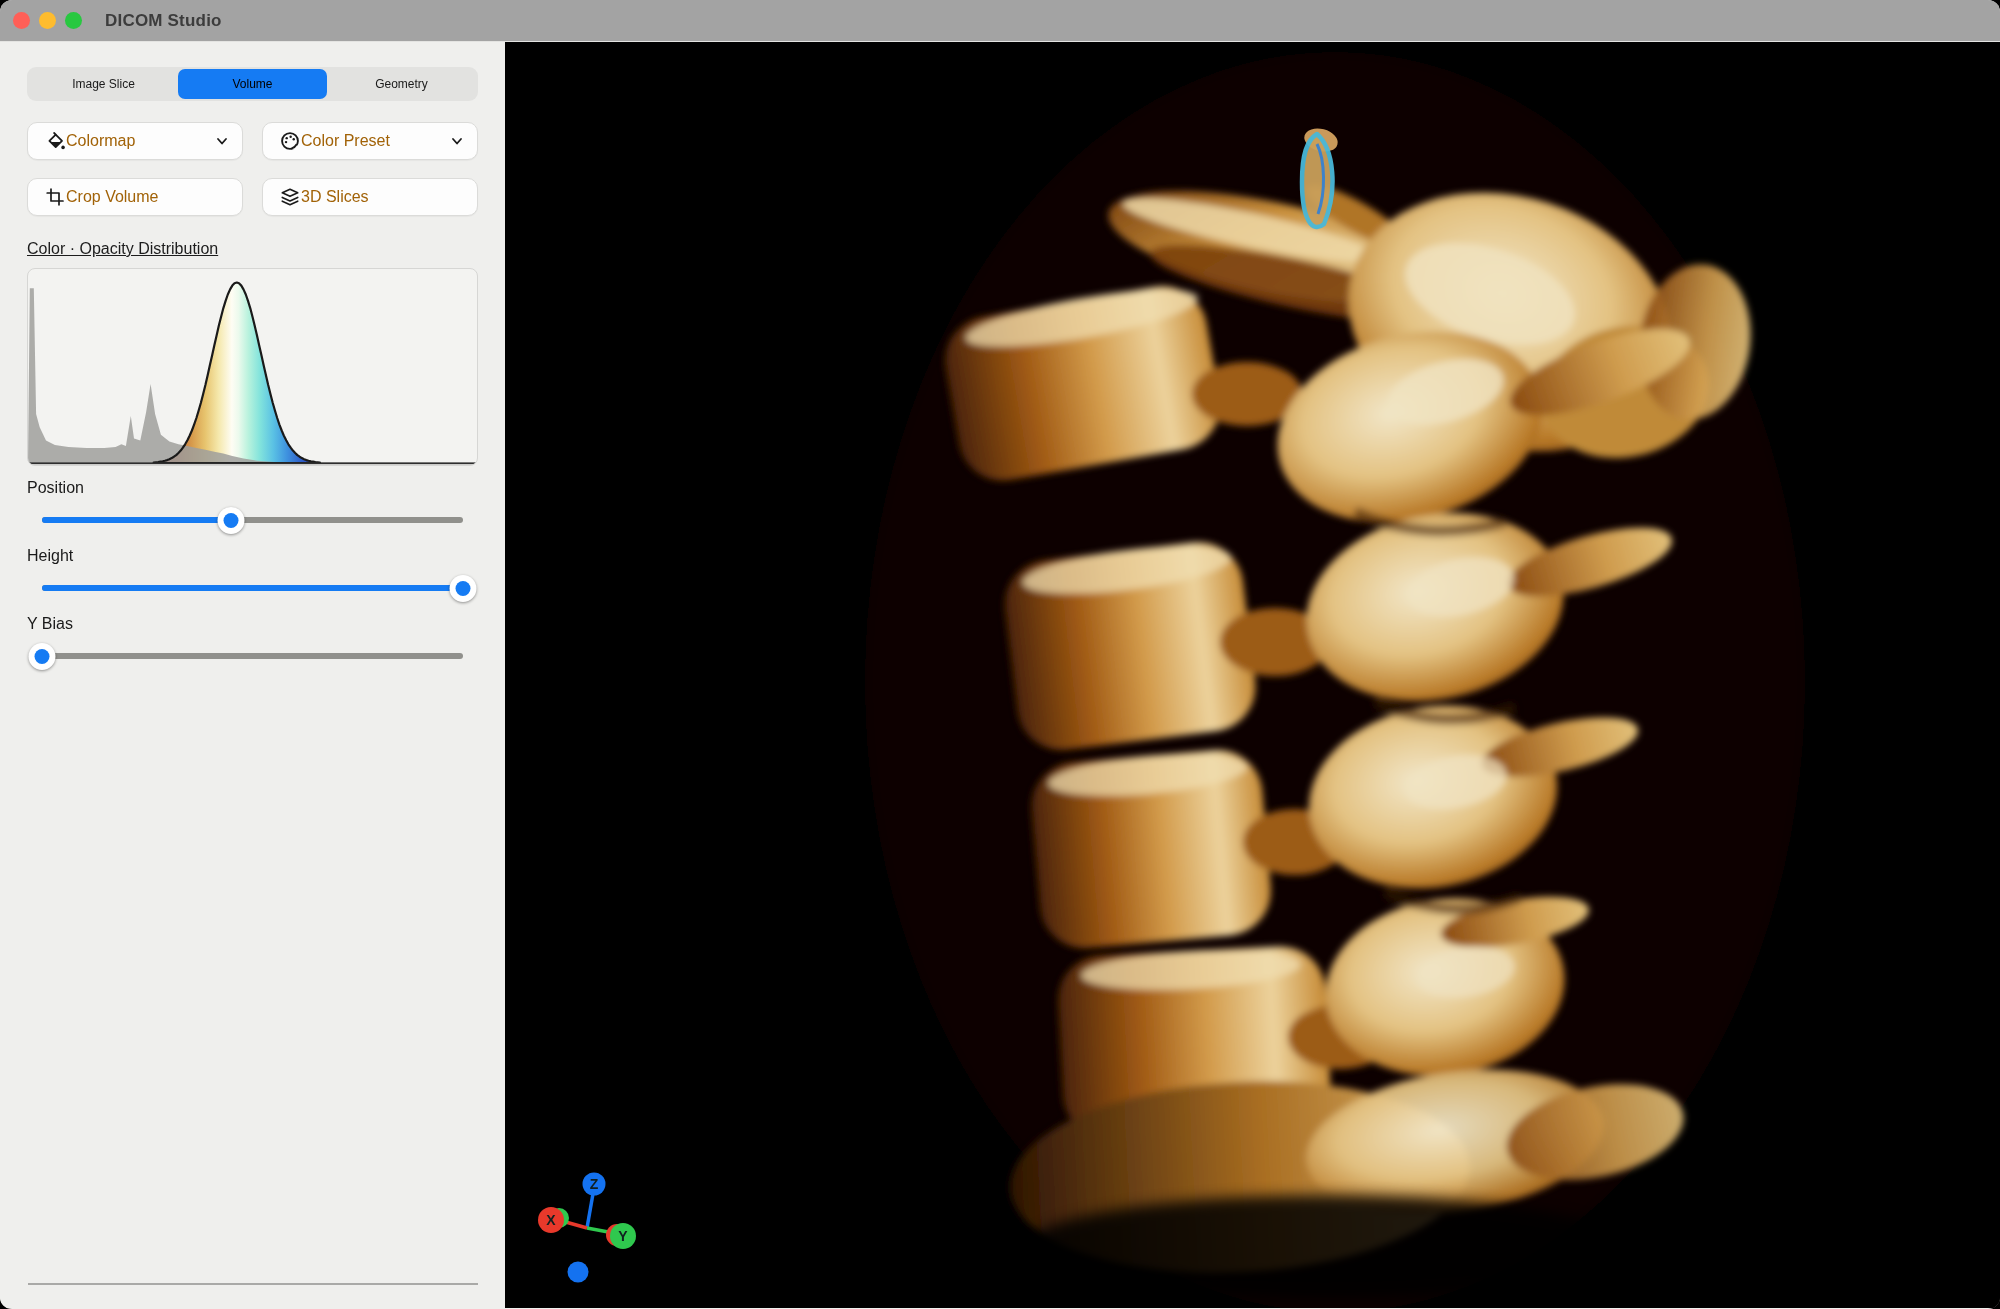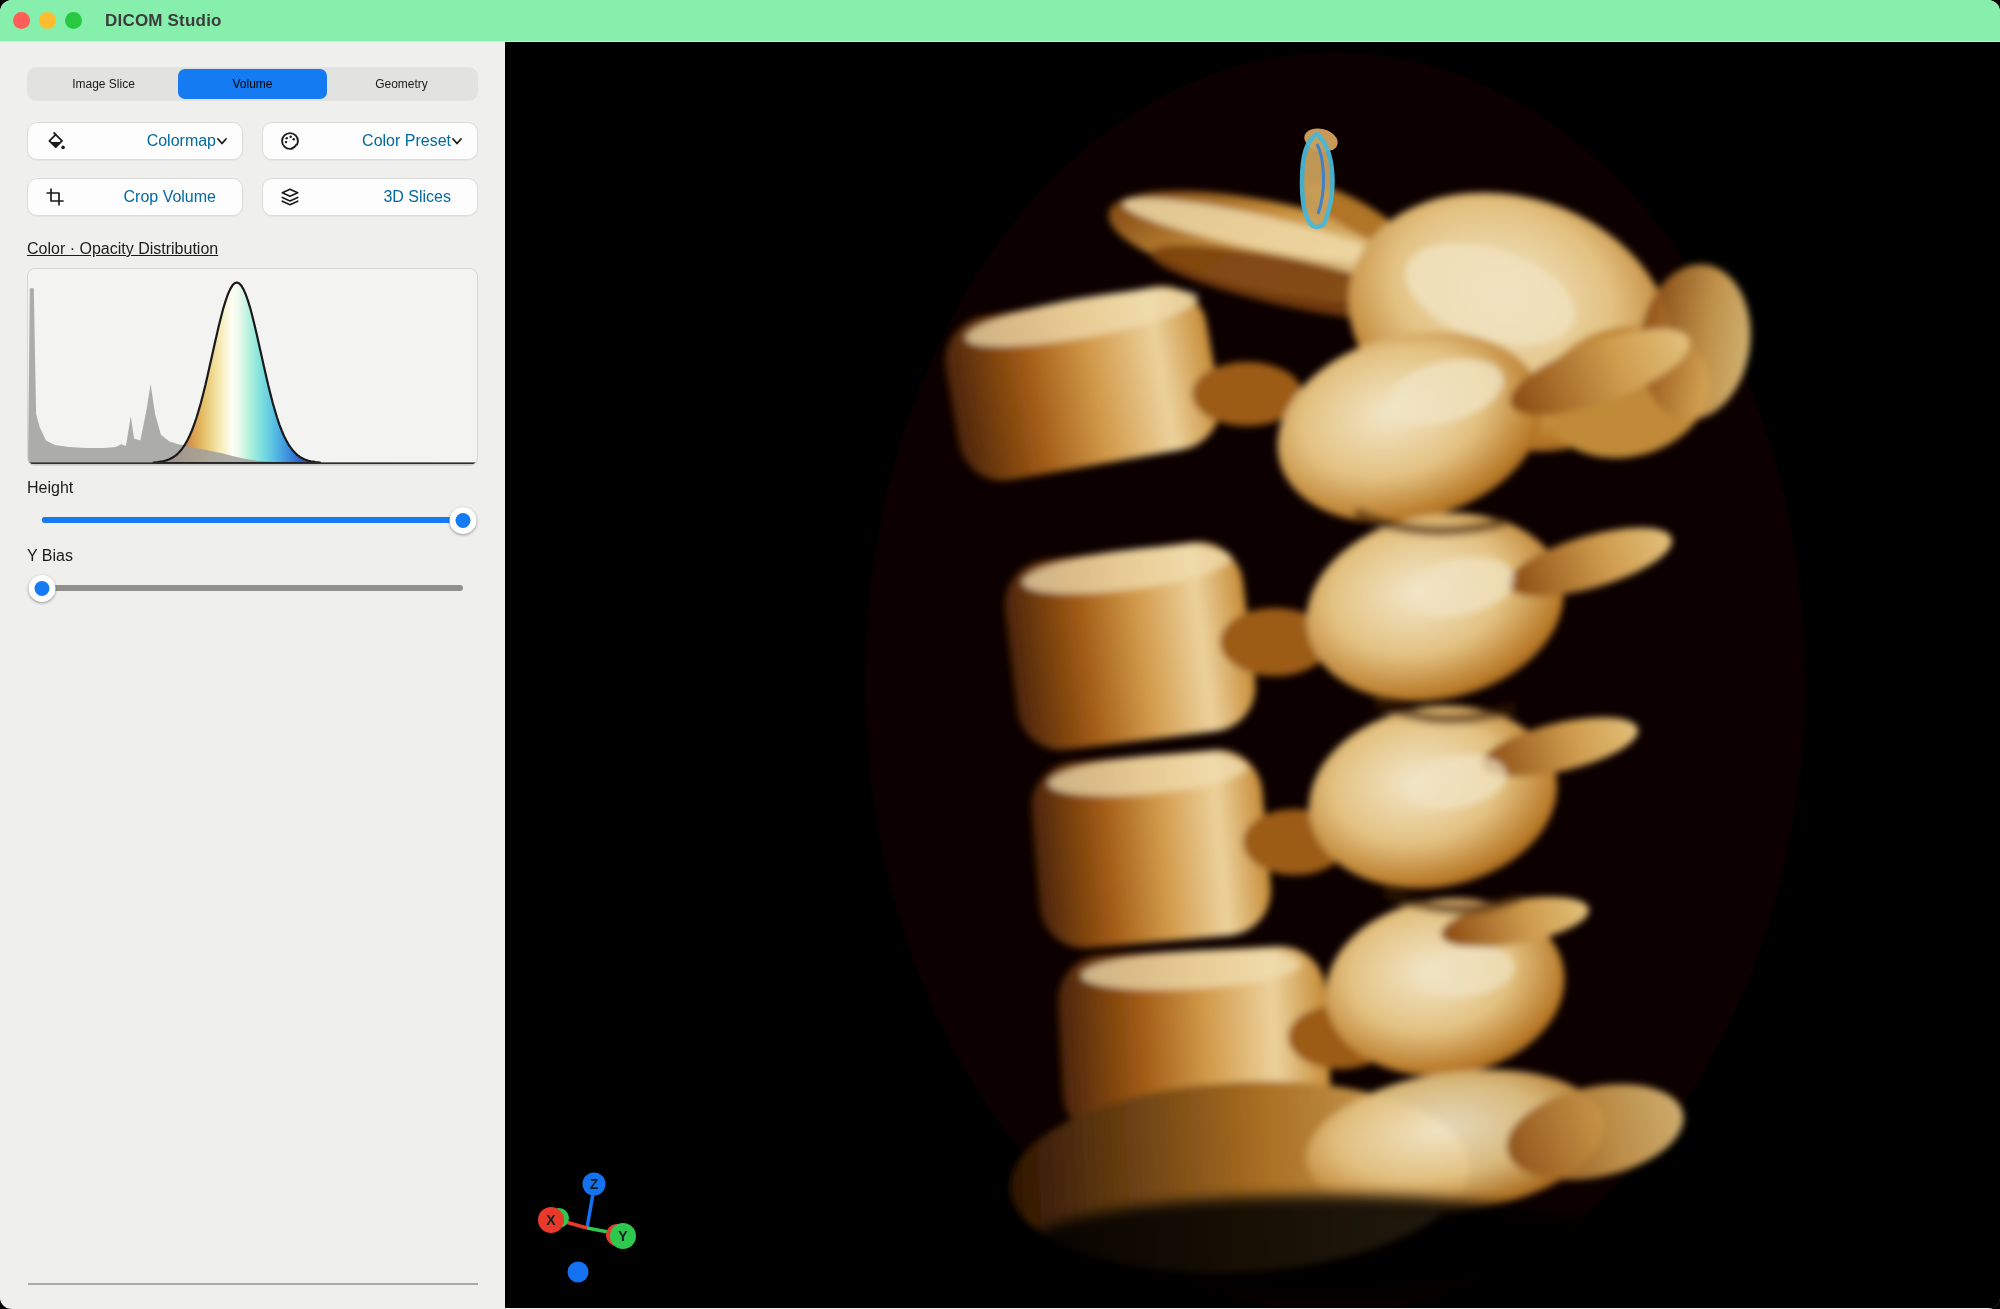--- a/index.html
+++ b/index.html
@@ -2,38 +2,38 @@
 <html style="--accent: #157bf3;"><head>
 <meta charset="utf-8">
 <style>
   * { box-sizing: border-box; }
   html,body { margin:0; padding:0; background:#000; }
   body { width:2000px; height:1309px; font-family:"Liberation Sans", sans-serif; }
 
   .window { width:2000px; height:1309px; border-radius:12px; overflow:hidden; background:#efefed; position:relative; }
 
   
-  .titlebar { height:42px; background:#86efac; border-bottom:1px solid #e3e3e1; display:flex; align-items:center; position:relative; }
+  .titlebar { height:42px; background:#a3a3a3; border-bottom:1px solid #e3e3e1; display:flex; align-items:center; position:relative; }
   .lights { display:flex; gap:9px; margin-left:13px; }
   .light { width:17px; height:17px; border-radius:50%; }
   .win-title { margin-left:23px; font-size:17px; font-weight:700; color:#3c3c3c; letter-spacing:.2px; }
 
   .main { display:flex; height:1266px; }
 
   
   .sidebar { width:505px; background:#efefed; padding:0 27px; position:relative; flex:none; }
 
   .tabs { margin-top:25px; height:34px; background:#e2e2e0; border-radius:9px; display:flex; padding:2px; }
   .tab { flex:1; display:flex; align-items:center; justify-content:center; font-size:12px; color:#1a1a1a; border-radius:7px; cursor:default; }
   .tab.selected { color:#000000; background:var(--accent,#157bf3); font-weight:500; }
 
   .btn-grid { margin-top:21px; display:grid; grid-template-columns:1fr 1fr; gap:18px 19px; }
   .btn { height:38px; background:#fdfdfd; border:1px solid #dbdbd9; border-radius:10px; display:flex; align-items:center; padding:0 14px 0 16px; box-shadow:0 1px 1px rgba(0,0,0,.04); }
   .btn .icon { width:22px; height:22px; flex:none; display:flex; align-items:center; justify-content:center; }
-  .btn .lbl { flex:1; text-align:right; font-size:16px; color:#0369a1; }
+  .btn .lbl { flex:1; text-align:left; font-size:16px; color:#a16207; }
   .btn .chev { flex:none; width:12px; height:9px; }
   .btn .chev-spacer { flex:none; width:12px; }
 
   .section-label { margin-top:24px; font-size:16px; color:#1c1c1c;text-decoration:underline; }
 
   .tf-panel { margin-top:10px; height:198px; background:#f3f3f1; border:1px solid #d6d6d4; border-radius:8px; overflow:hidden; }
   .tf-panel svg { display:block; }
 
   .slider-row { margin-top:13px; }
   .slider-row:first-of-type { margin-top:21px; }
@@ -157,20 +157,29 @@
                 <stop offset="1" stop-color="#2e3b9c"></stop>
               </linearGradient>
           </defs>
           <path id="gauss-fill" d="M125.7,194 L125.7,193.5 L128.0,193.3 L130.2,193.1 L132.5,192.7 L134.7,192.3 L136.9,191.8 L139.2,191.1 L141.4,190.2 L143.7,189.1 L145.9,187.7 L148.2,186.1 L150.4,184.0 L152.7,181.6 L154.9,178.7 L157.1,175.3 L159.4,171.3 L161.6,166.7 L163.9,161.5 L166.1,155.6 L168.4,149.0 L170.6,141.7 L172.9,133.8 L175.1,125.2 L177.4,116.1 L179.6,106.5 L181.8,96.6 L184.1,86.6 L186.3,76.4 L188.6,66.5 L190.8,56.8 L193.1,47.7 L195.3,39.3 L197.6,31.9 L199.8,25.5 L202.1,20.4 L204.3,16.6 L206.5,14.3 L208.8,13.5 L211.0,14.3 L213.3,16.6 L215.5,20.4 L217.8,25.5 L220.0,31.9 L222.3,39.3 L224.5,47.7 L226.7,56.8 L229.0,66.5 L231.2,76.4 L233.5,86.6 L235.7,96.6 L238.0,106.5 L240.2,116.1 L242.5,125.2 L244.7,133.8 L247.0,141.7 L249.2,149.0 L251.4,155.6 L253.7,161.5 L255.9,166.7 L258.2,171.3 L260.4,175.3 L262.7,178.7 L264.9,181.6 L267.2,184.0 L269.4,186.1 L271.6,187.7 L273.9,189.1 L276.1,190.2 L278.4,191.1 L280.6,191.8 L282.9,192.3 L285.1,192.7 L287.4,193.1 L289.6,193.3 L291.9,193.5 L291.9,194 Z" fill="url(#tf-grad)"></path>
           <path id="hist-path" d="M0,194 L0.0,194.0 L1.8,19.2 L5.8,19.2 L8.1,145.1 L11.7,158.3 L18.0,171.4 L26.9,176.1 L40.4,178.0 L58.4,179.0 L76.3,179.0 L87.6,178.0 L93.4,175.2 L97.9,177.1 L102.8,147.0 L106.0,169.6 L112.3,171.4 L118.1,143.2 L122.6,115.0 L127.1,145.1 L132.9,165.8 L141.4,172.4 L150.4,175.2 L159.4,177.1 L168.4,179.0 L177.4,180.8 L186.3,182.7 L195.3,184.6 L204.3,186.9 L215.5,189.5 L229.0,191.7 L247.0,193.1 L269.4,193.6 L449.0,194.0 L449,194 Z" fill="#9f9f9c" opacity="0.85"></path>
           <path id="gauss-stroke" d="M125.7,194 L125.7,193.5 L128.0,193.3 L130.2,193.1 L132.5,192.7 L134.7,192.3 L136.9,191.8 L139.2,191.1 L141.4,190.2 L143.7,189.1 L145.9,187.7 L148.2,186.1 L150.4,184.0 L152.7,181.6 L154.9,178.7 L157.1,175.3 L159.4,171.3 L161.6,166.7 L163.9,161.5 L166.1,155.6 L168.4,149.0 L170.6,141.7 L172.9,133.8 L175.1,125.2 L177.4,116.1 L179.6,106.5 L181.8,96.6 L184.1,86.6 L186.3,76.4 L188.6,66.5 L190.8,56.8 L193.1,47.7 L195.3,39.3 L197.6,31.9 L199.8,25.5 L202.1,20.4 L204.3,16.6 L206.5,14.3 L208.8,13.5 L211.0,14.3 L213.3,16.6 L215.5,20.4 L217.8,25.5 L220.0,31.9 L222.3,39.3 L224.5,47.7 L226.7,56.8 L229.0,66.5 L231.2,76.4 L233.5,86.6 L235.7,96.6 L238.0,106.5 L240.2,116.1 L242.5,125.2 L244.7,133.8 L247.0,141.7 L249.2,149.0 L251.4,155.6 L253.7,161.5 L255.9,166.7 L258.2,171.3 L260.4,175.3 L262.7,178.7 L264.9,181.6 L267.2,184.0 L269.4,186.1 L271.6,187.7 L273.9,189.1 L276.1,190.2 L278.4,191.1 L280.6,191.8 L282.9,192.3 L285.1,192.7 L287.4,193.1 L289.6,193.3 L291.9,193.5 L291.9,194 Z" fill="none" stroke-width="2.2" stroke-linejoin="round" stroke="#1a1a1a"></path>
           <rect id="tf-baseline" x="0" y="193.4" width="449" height="1.8" fill="#2e2e2e"></rect>
         </svg>
       </div>
 
+      <div class="slider-row">
+        <div class="slider-label">Position</div>
+        <div class="slider">
+          <div class="track">
+              <div class="track-fill" style="width: 45%;"></div>
+            </div>
+          <div class="thumb" style="left: 45%;"></div>
+        </div>
+      </div>
 
       <div class="slider-row">
         <div class="slider-label">Height</div>
         <div class="slider">
           <div class="track">
               <div class="track-fill" style="width: 100%;"></div>
             </div>
           <div class="thumb" style="left: 100%;"></div>
         </div>
       </div>

